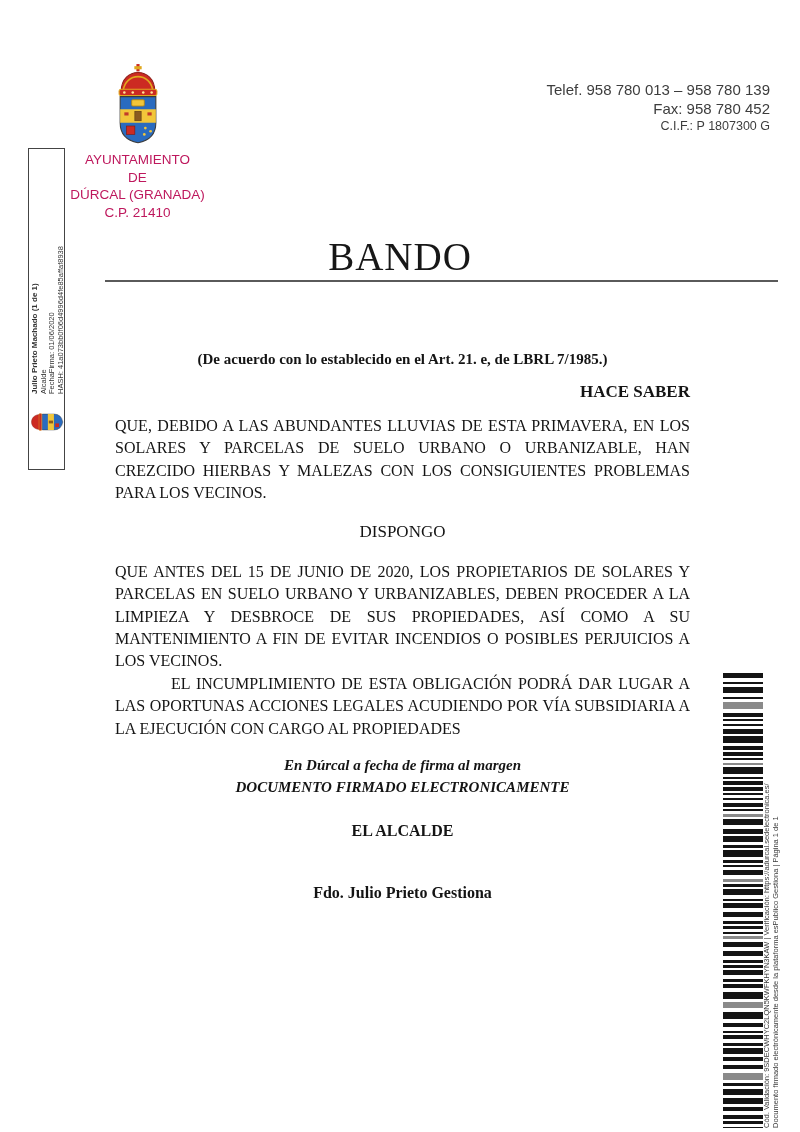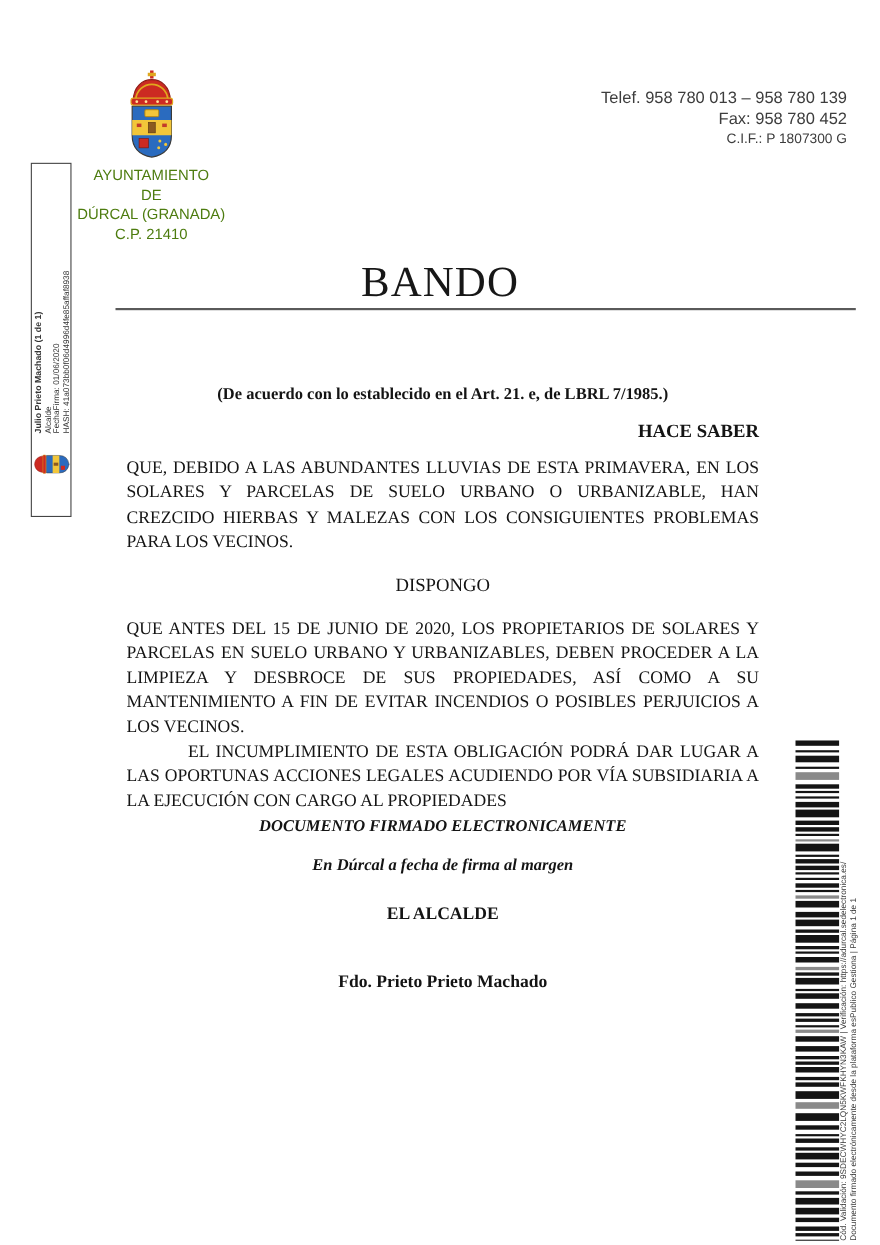--- a/index.html
+++ b/index.html
@@ -8,21 +8,21 @@
 
   
   .contact { position:absolute; top:80px; right:30px; text-align:right;
              font-family:"Liberation Sans",sans-serif; color:#3d3d3d; }
   .contact .line-a { font-size:15px; line-height:19px; }
   .contact .line-b { font-size:12.5px; line-height:17px; }
 
   
   .coat { position:absolute; left:106px; top:63px; }
   .org { position:absolute; left:35px; top:151px; width:205px; text-align:center;
-         font-family:"Liberation Sans",sans-serif; font-size:13.5px; line-height:17.5px; color:#4d7c0f; }
+         font-family:"Liberation Sans",sans-serif; font-size:13.5px; line-height:17.5px; color:#be185d; }
 
   
   .stamp-box { position:absolute; left:28px; top:148px; width:37px; height:322px;
                border:1px solid #444; background:#fff; }
   .stamp-text { position:absolute; left:31px; top:394px; transform:rotate(-90deg);
                 transform-origin:0 0; width:252px; white-space:nowrap;
                 font-family:"Liberation Sans",sans-serif; font-size:7.5px; line-height:8.6px; color:#333; }
   .stamp-text .nm { font-weight:bold; font-size:8px; }
   .stamp-shield { position:absolute; left:32px; top:400px; width:28px; height:44px;
                   transform:rotate(-90deg); }
@@ -117,24 +117,24 @@
   <div class="title">BANDO</div>
   <div class="rule"></div>
 
   <div class="doc-body">
     <div class="h-legal">(De acuerdo con lo establecido en el Art. 21. e, de LBRL 7/1985.)</div>
     <div class="h-sub">HACE SABER</div>
     <div class="para p-first">QUE, DEBIDO A LAS ABUNDANTES LLUVIAS DE ESTA PRIMAVERA, EN LOS SOLARES Y PARCELAS DE SUELO URBANO O URBANIZABLE, HAN CREZCIDO HIERBAS Y MALEZAS CON LOS CONSIGUIENTES PROBLEMAS PARA LOS VECINOS.</div>
     <div class="h-disp">DISPONGO</div>
     <div class="para p-gap">QUE ANTES DEL 15 DE JUNIO DE 2020, LOS PROPIETARIOS DE SOLARES Y PARCELAS EN SUELO URBANO Y URBANIZABLES, DEBEN PROCEDER A LA LIMPIEZA Y DESBROCE DE SUS PROPIEDADES, ASÍ COMO A SU MANTENIMIENTO A FIN DE EVITAR INCENDIOS O POSIBLES PERJUICIOS A LOS VECINOS.</div>
     <div class="para indent">EL INCUMPLIMIENTO DE ESTA OBLIGACIÓN PODRÁ DAR LUGAR A LAS OPORTUNAS ACCIONES LEGALES ACUDIENDO POR VÍA SUBSIDIARIA A LA EJECUCIÓN CON CARGO AL PROPIEDADES</div>
+    <div class="it-line it-first">En Dúrcal a fecha de firma al margen</div>
     <div class="it-line">DOCUMENTO FIRMADO ELECTRONICAMENTE</div>
-    <div class="it-line it-first">En Dúrcal a fecha de firma al margen</div>
     <div class="alcalde">EL ALCALDE</div>
-    <div class="fdo">Fdo. Prieto Prieto Machado</div>
+    <div class="fdo">Fdo. Julio Prieto Gestiona</div>
   </div>
 
   <div class="barcode">
       <div style="height:5px;background:#141414;margin-bottom:4px"></div>
       <div style="height:2px;background:#141414;margin-bottom:3px"></div>
       <div style="height:6px;background:#141414;margin-bottom:4px"></div>
       <div style="height:2px;background:#141414;margin-bottom:3px"></div>
       <div style="height:7px;background:#8a8a8a;margin-bottom:4px"></div>
       <div style="height:4px;background:#141414;margin-bottom:2px"></div>
       <div style="height:2px;background:#141414;margin-bottom:3px"></div>

